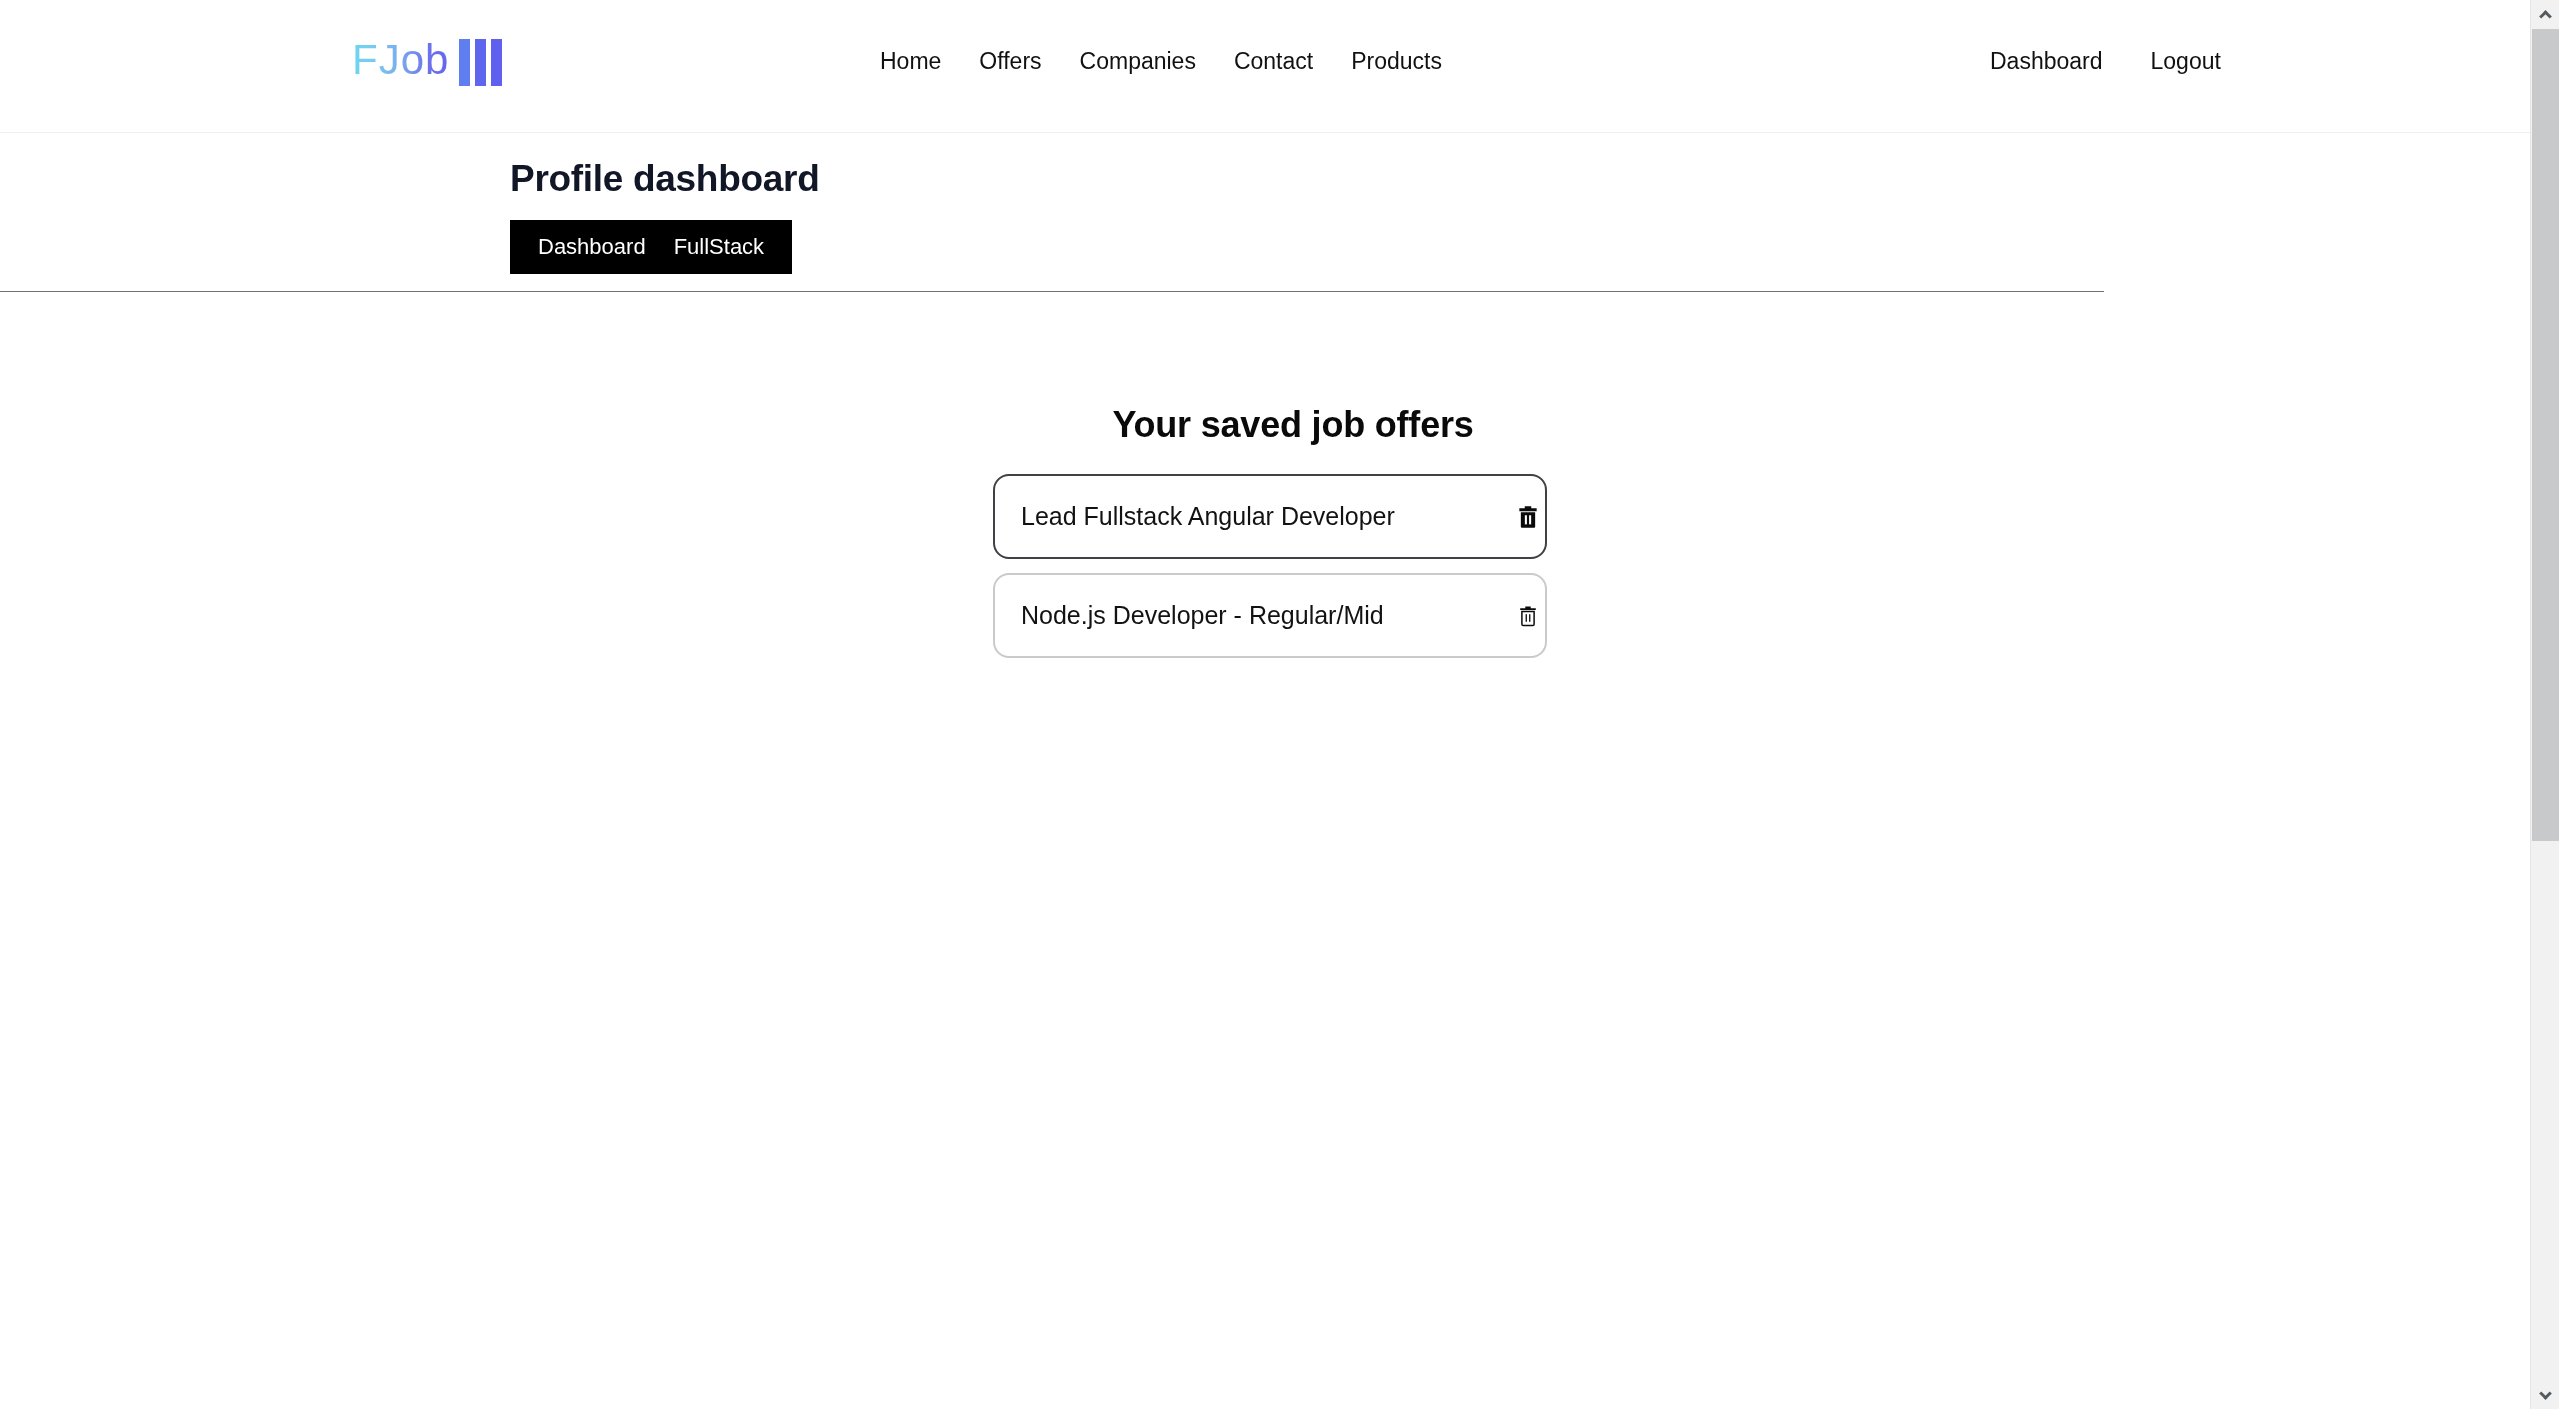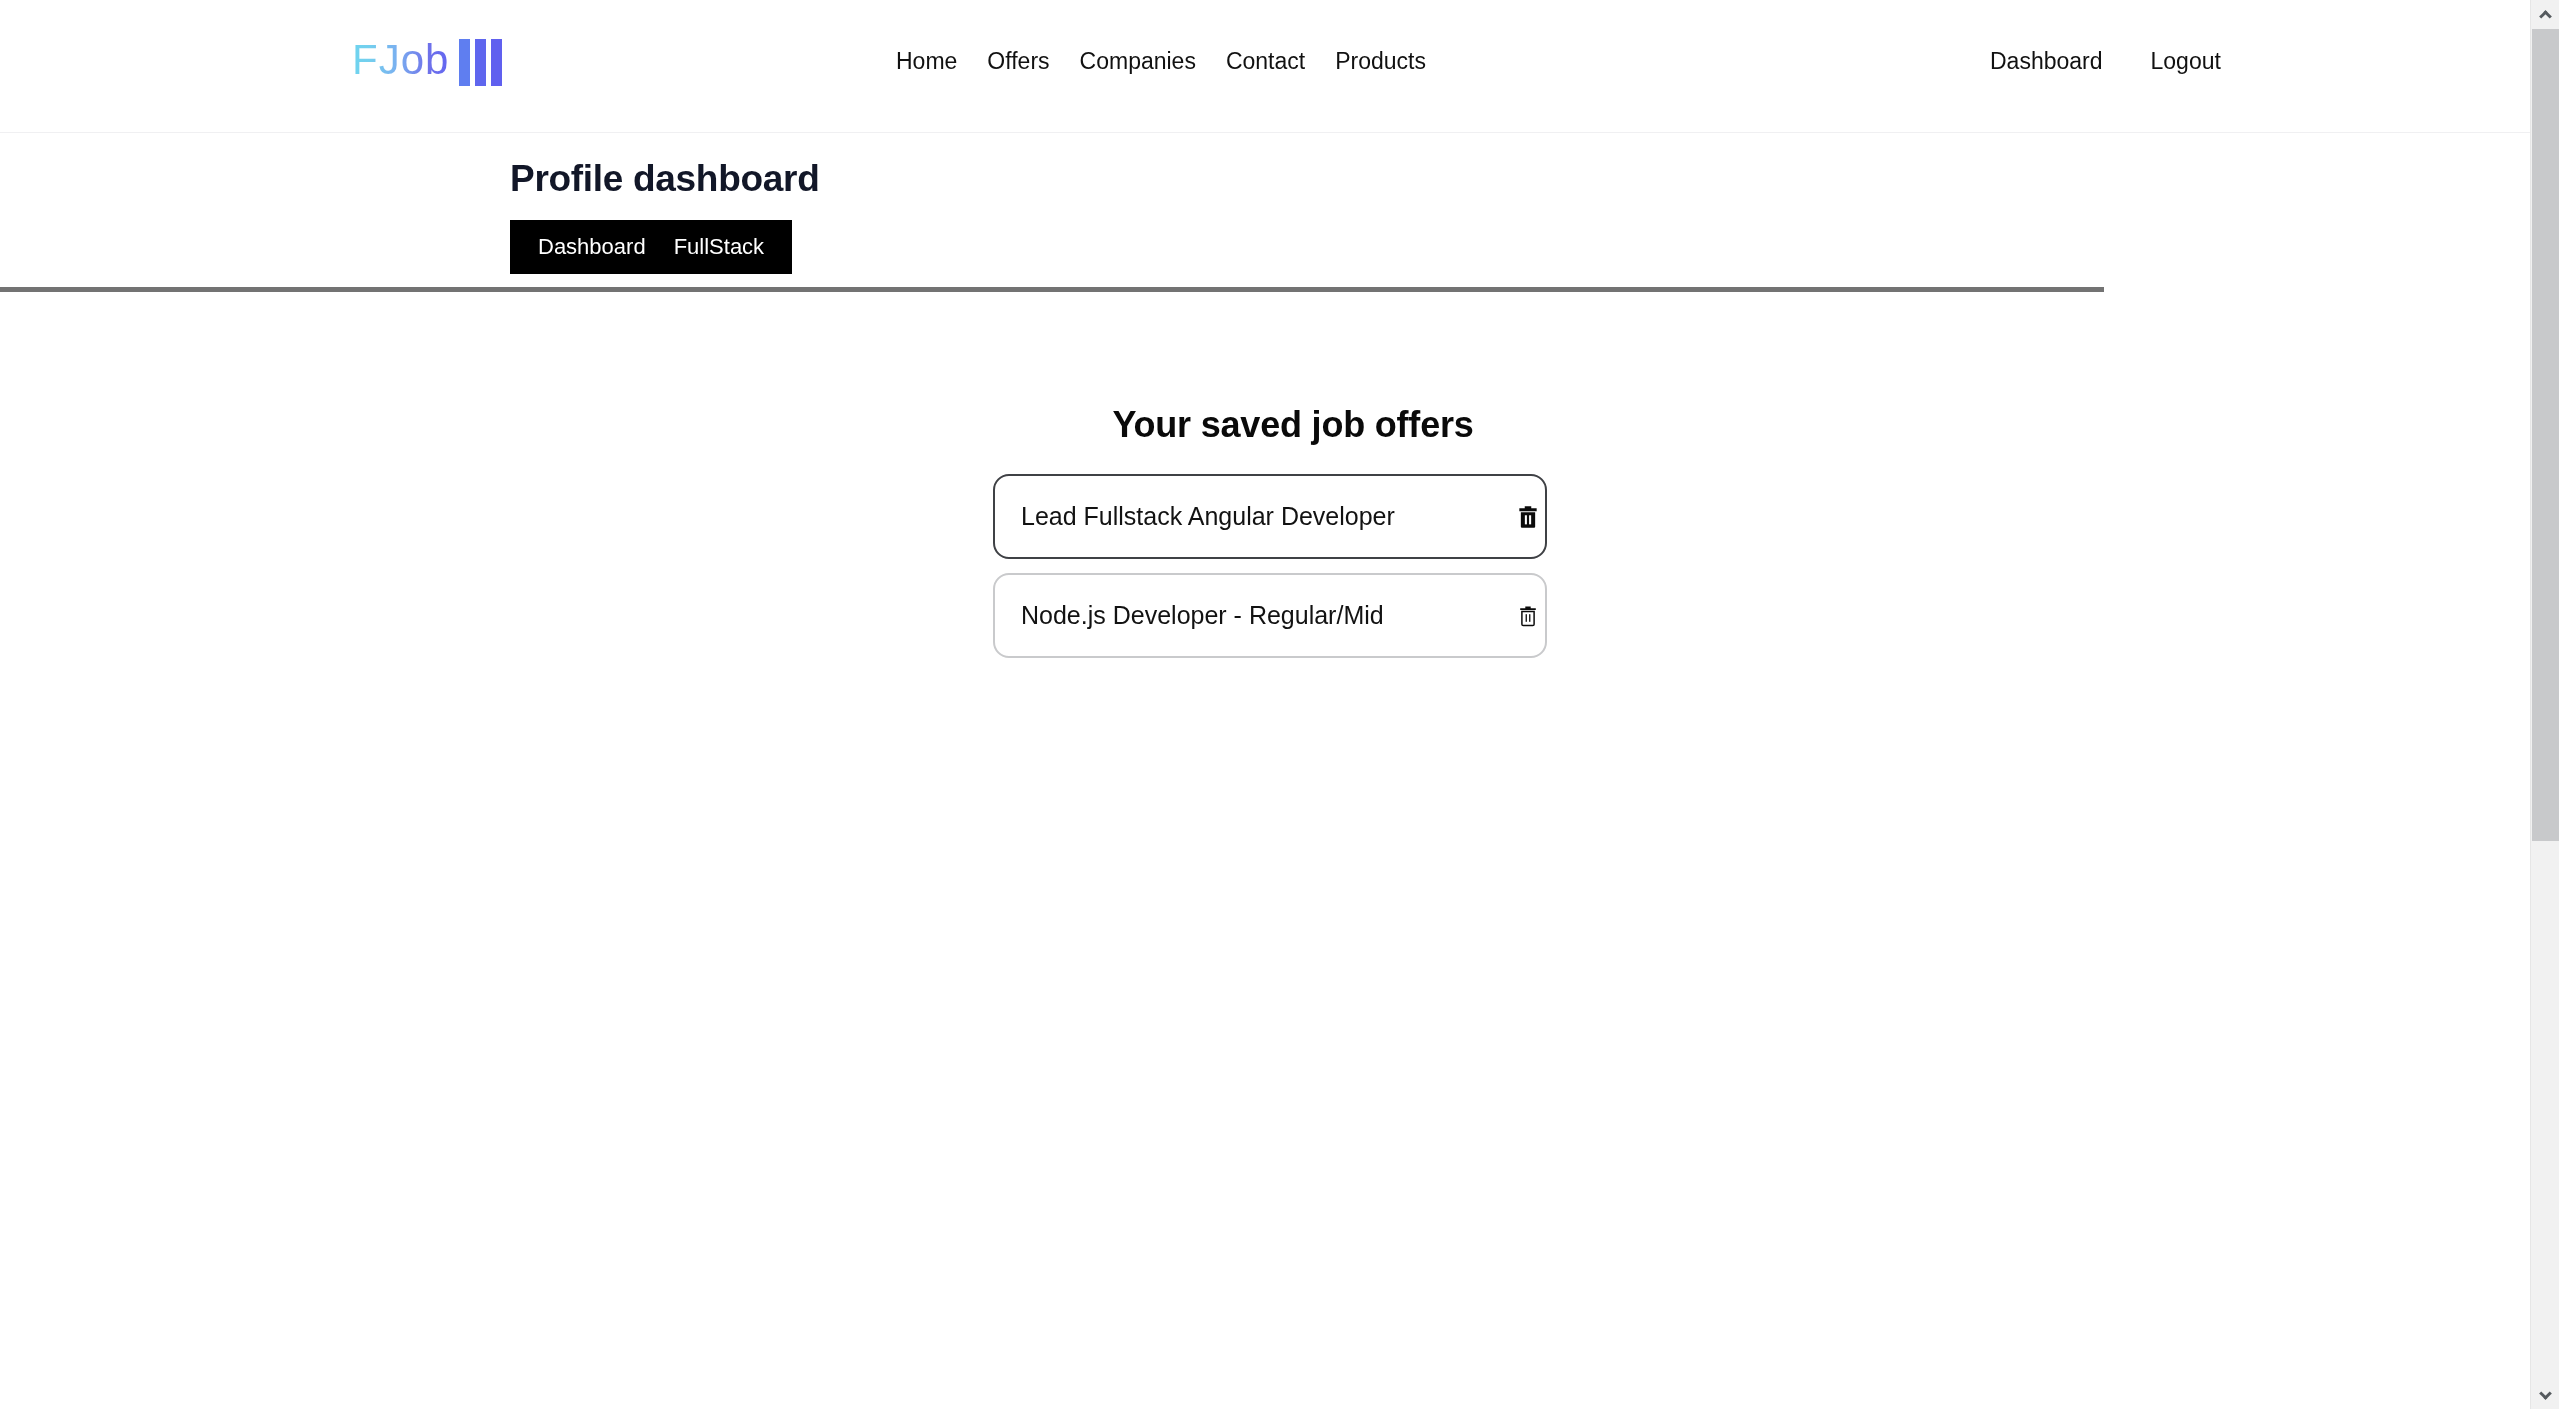--- a/index.html
+++ b/index.html
@@ -67,23 +67,22 @@
   }
   .brand-bars i:nth-child(1) { background: #5f7ef0; }
   .brand-bars i:nth-child(2) { background: #5f66ee; }
   .brand-bars i:nth-child(3) { background: #6060ef; }
 
   .mainmenu {
     position: absolute;
     left: 880px;
     top: 50px;
     display: flex;
-    gap: 30px;
+    gap: 38px;
     align-items: flex-start;
-    margin-left: 16px;
   }
   .mainmenu a,
   .usermenu a {
     font-size: 23px;
     color: #111111;
     text-decoration: none;
     line-height: 1;
     white-space: nowrap;
     cursor: pointer;
   }
@@ -97,21 +96,21 @@
     align-items: center;
   }
 
   
   .subheader {
     position: absolute;
     top: 133px; left: 0;
     width: 2104px;
     height: 159px;
     background: #ffffff;
-    border-bottom: 5px solid #737373;
+    border-bottom: 1px solid #737373;
   }
 
   .page-title {
     position: absolute;
     left: 510px;
     top: 26px;
     font-size: 37px;
     font-weight: 700;
     color: #121728;
     letter-spacing: -0.3px;

